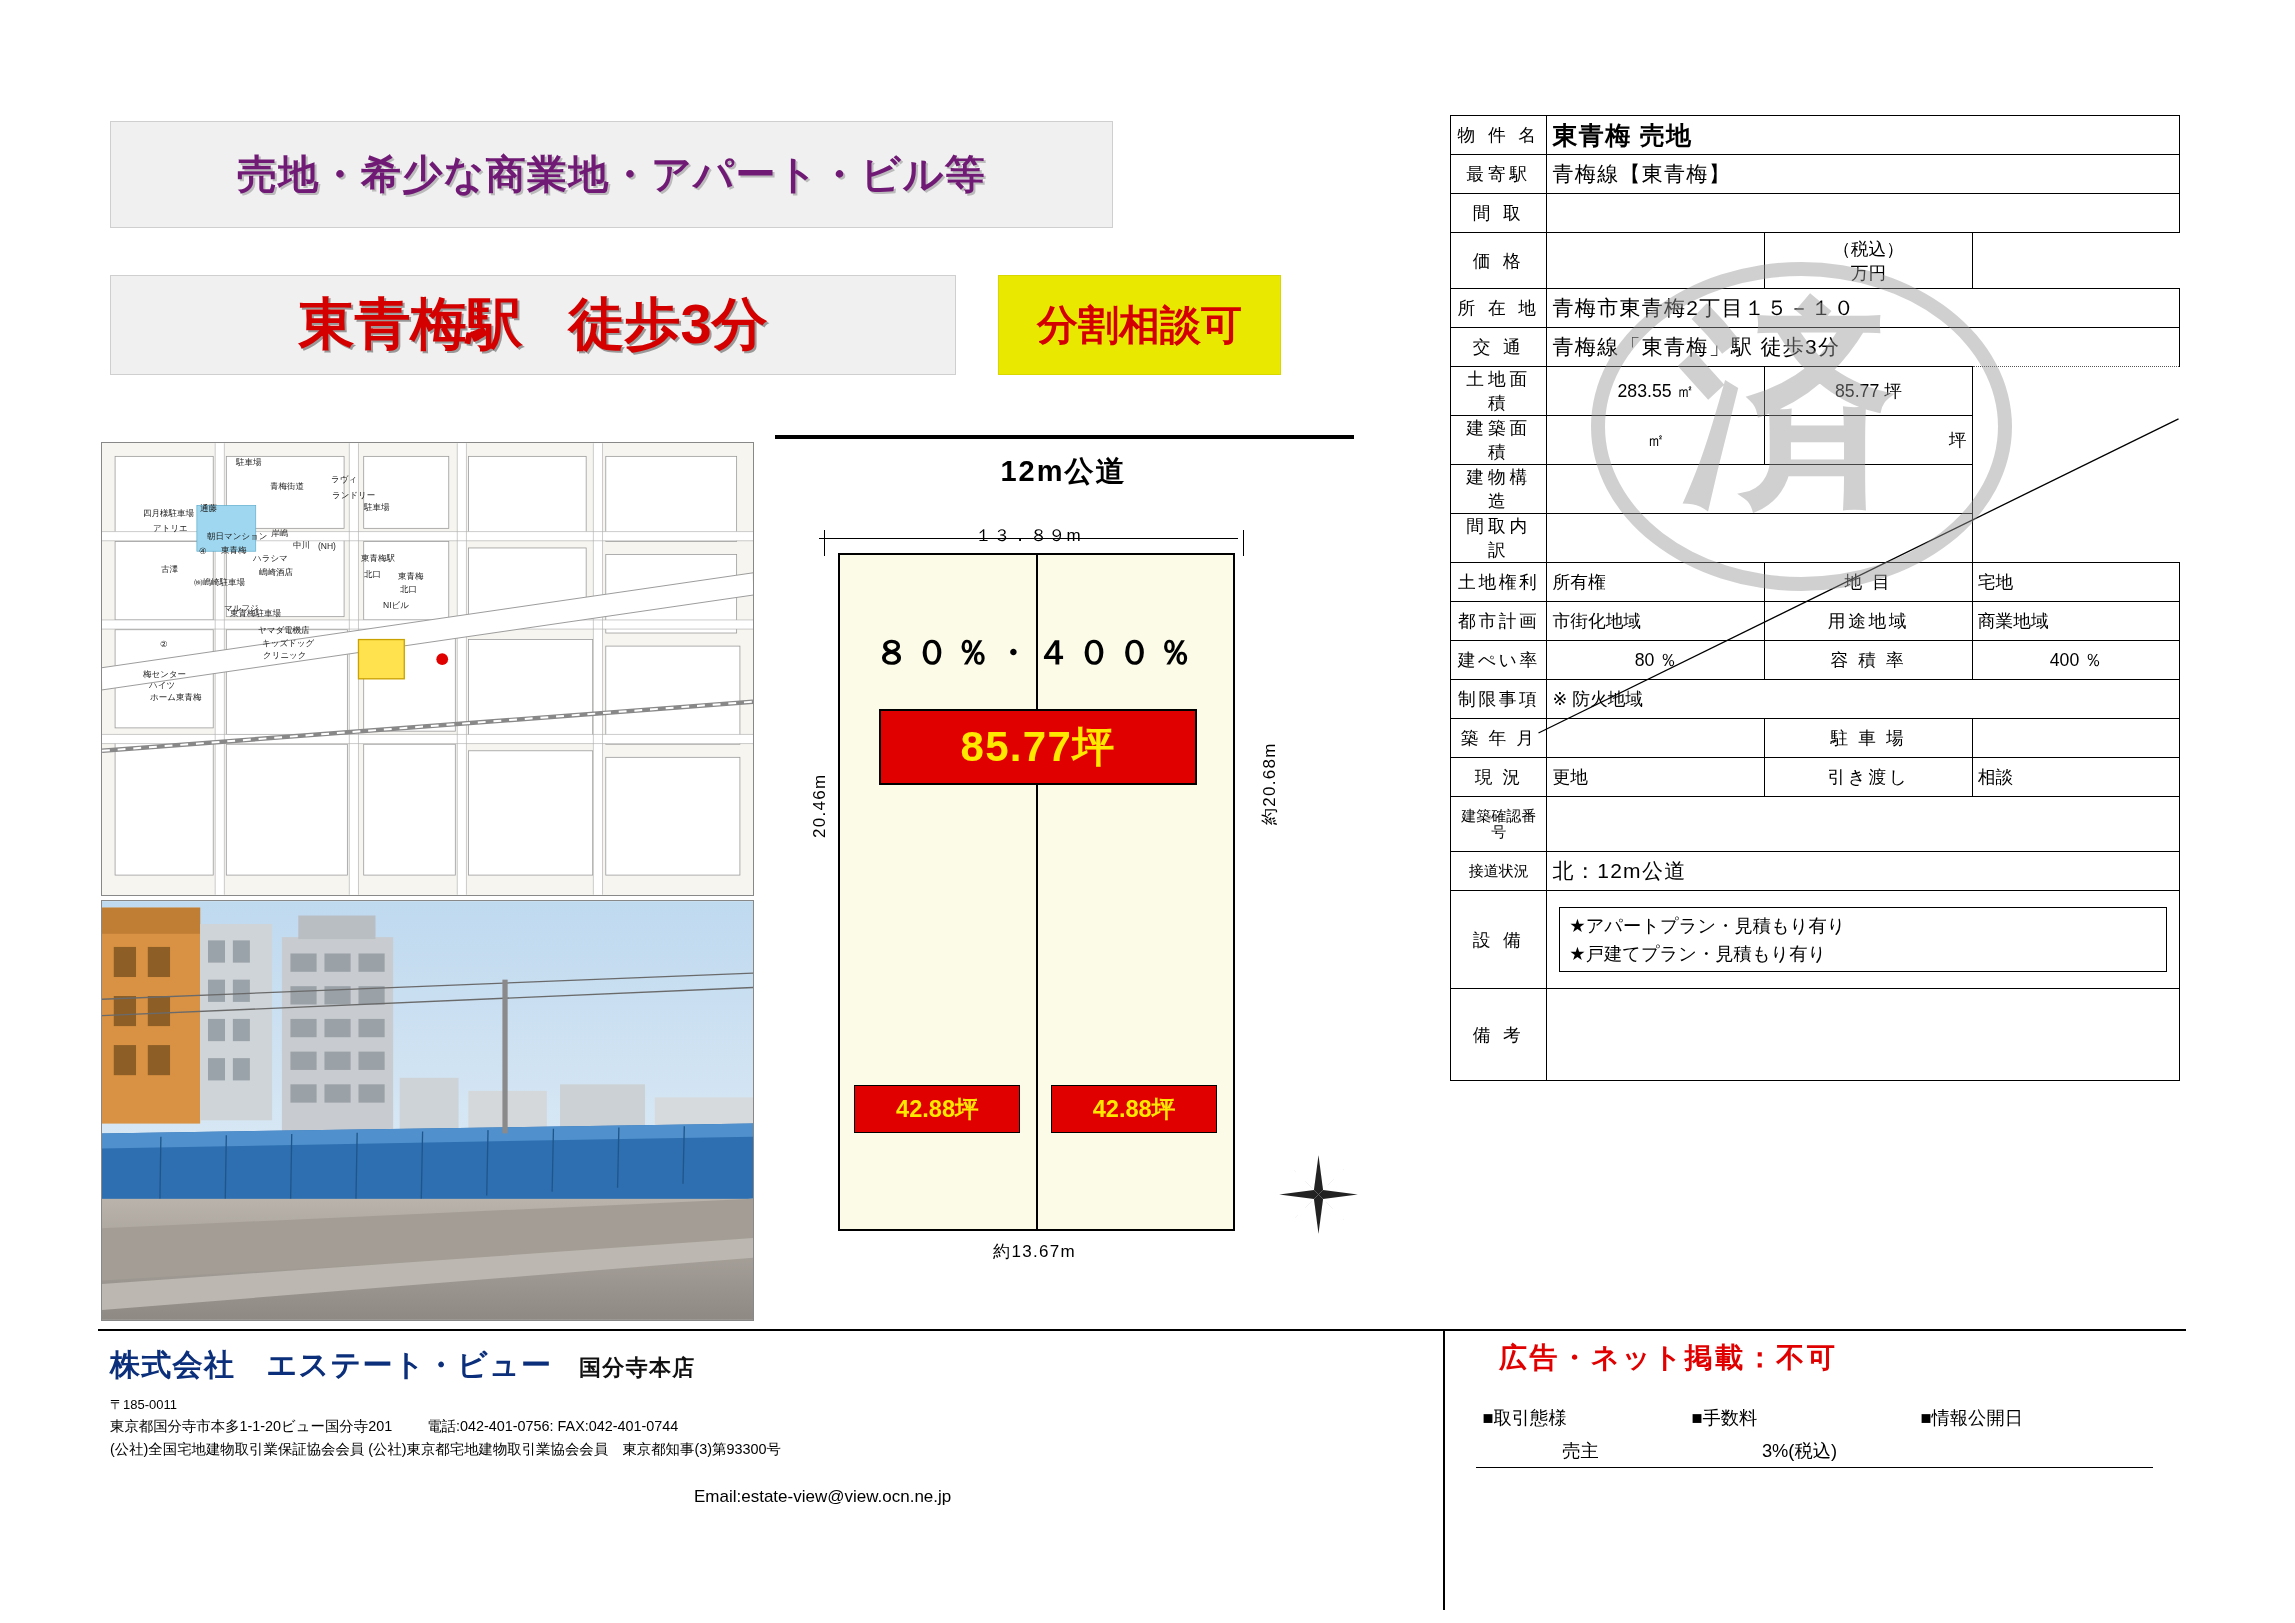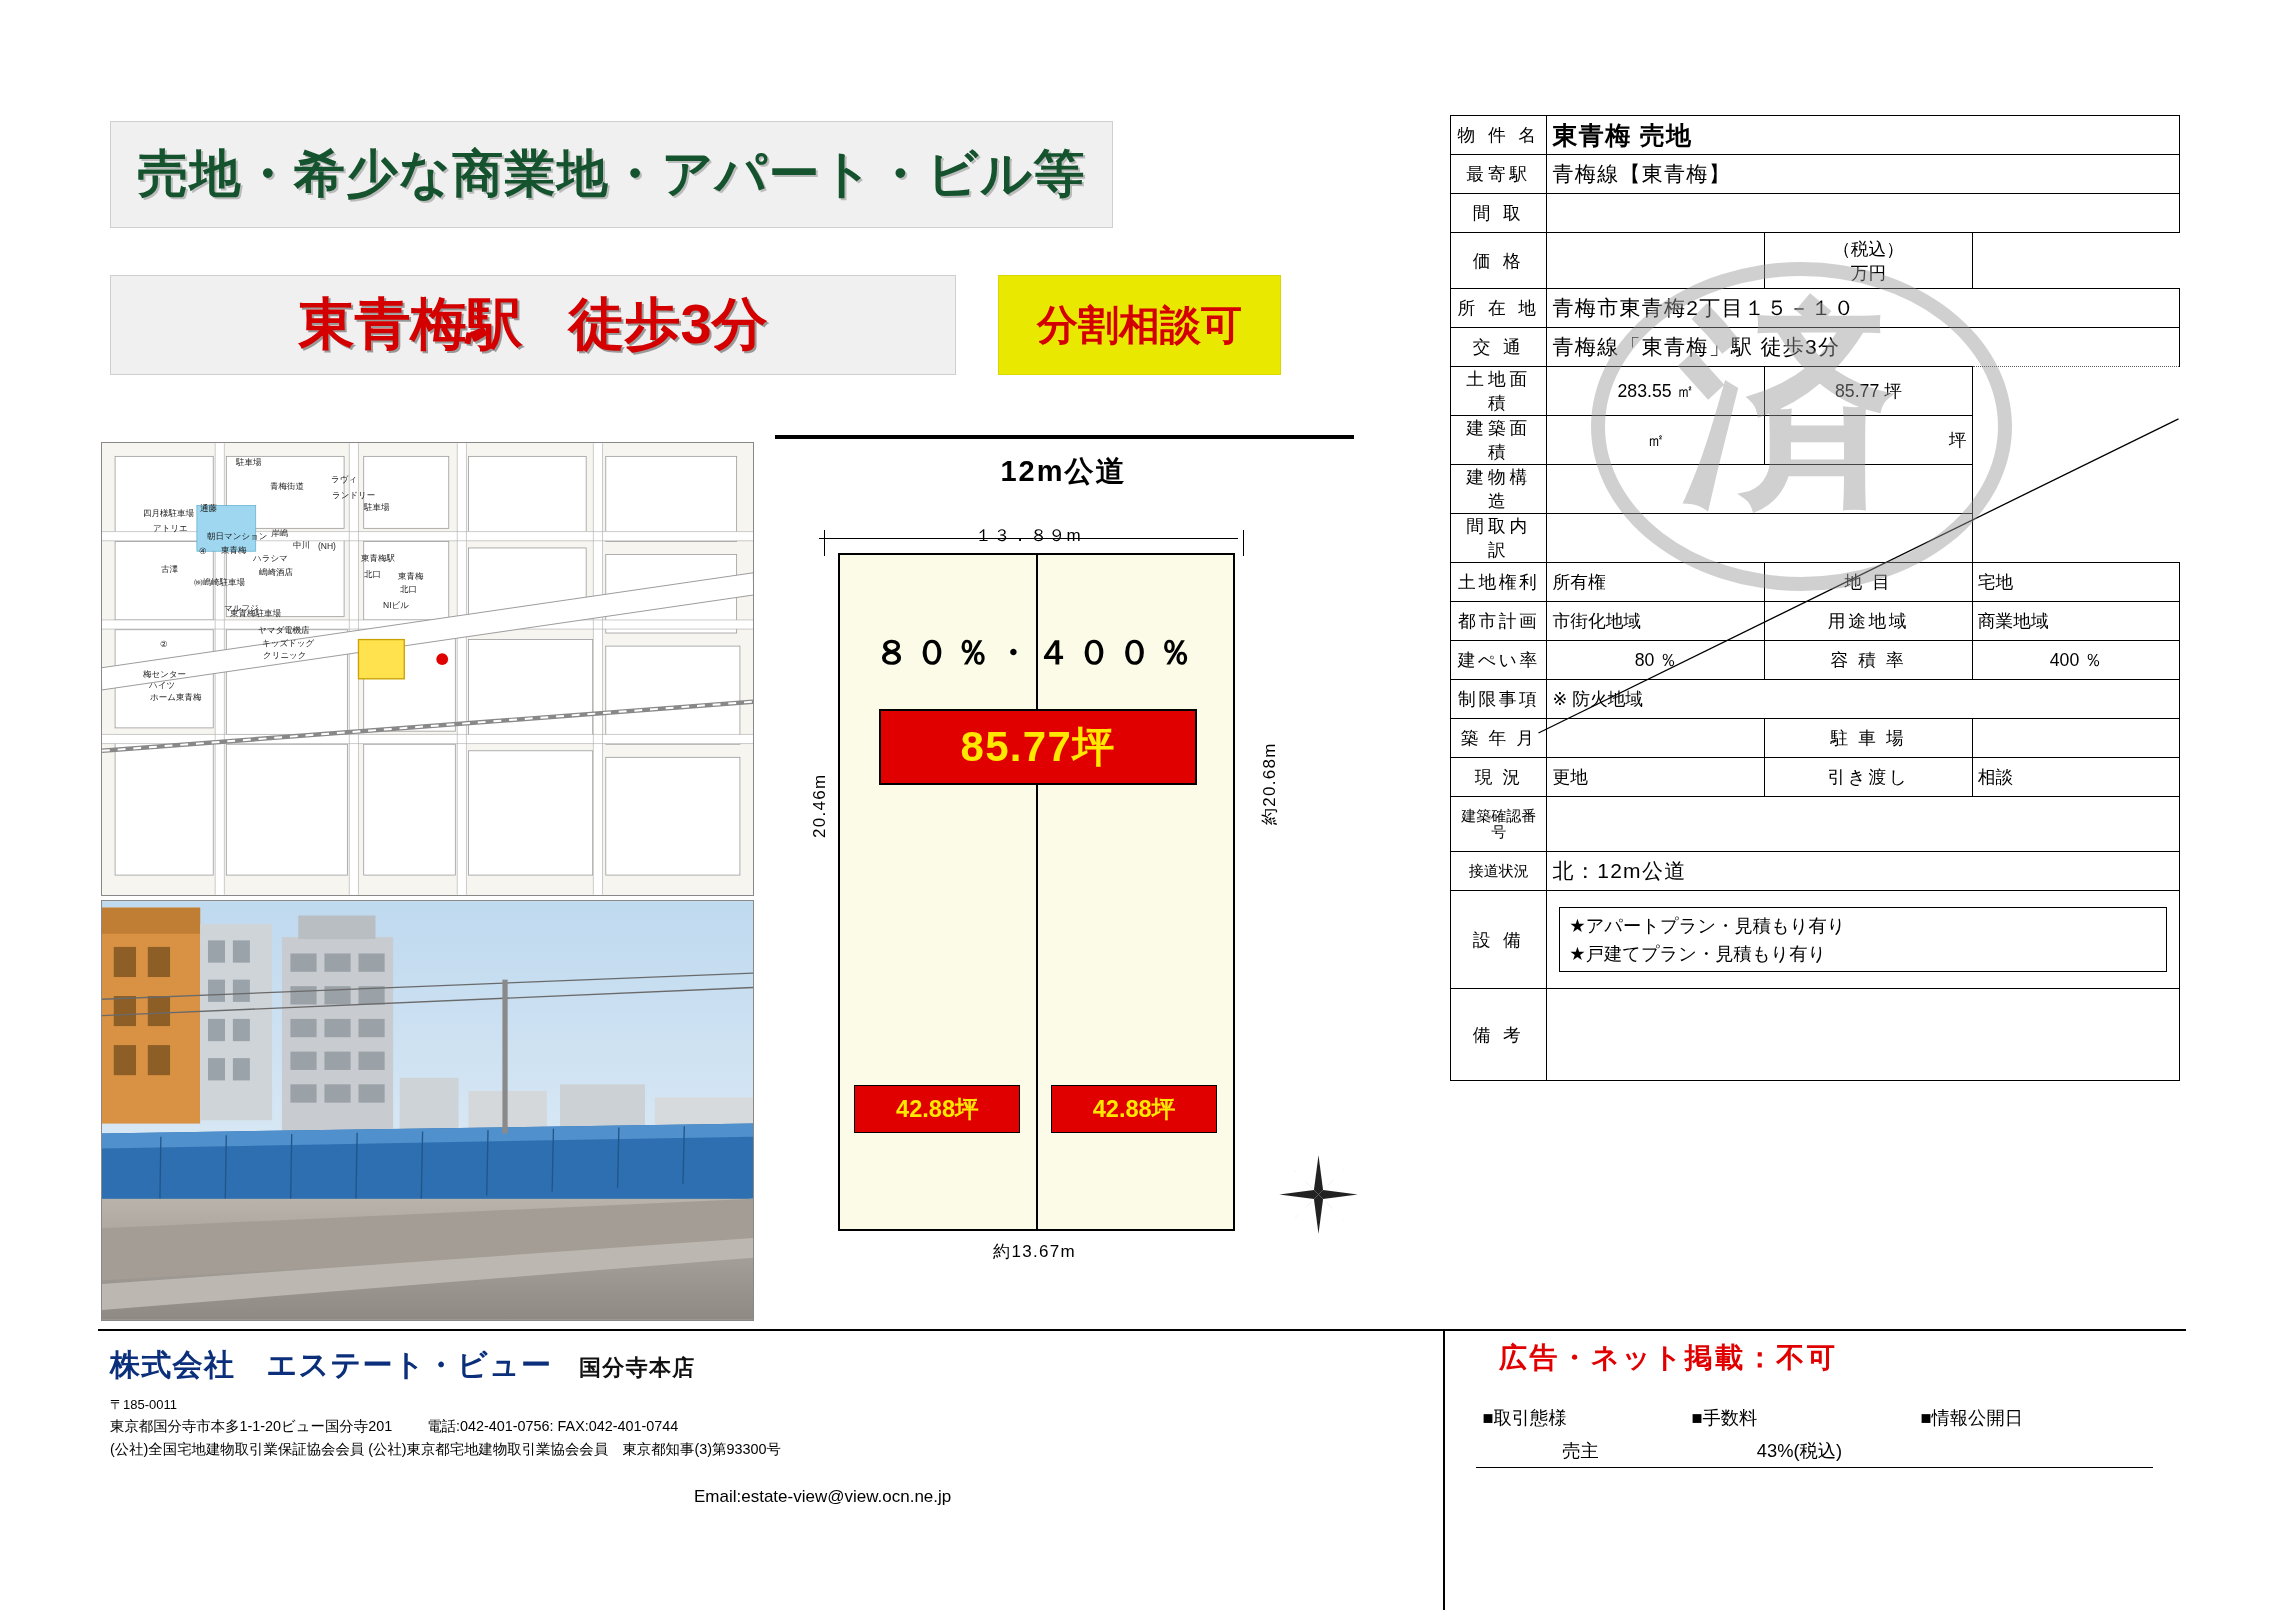--- a/index.html
+++ b/index.html
@@ -2,21 +2,21 @@
 <html style="font-size:10.5px"><head>
 <meta charset="utf-8">
 <style>
   html,body{margin:0;padding:0;background:#fff;}
   body{width:2295px;height:1623px;position:relative;font-family:"Liberation Sans","DejaVu Sans",sans-serif;color:#000;overflow:hidden;}
   .page{position:absolute;inset:0;}
 
   
   .hdr1{position:absolute;left:110px;top:121px;width:1001px;height:105px;background:#f0f0f0;border:1.3px solid #cfcfcf;
         display:flex;align-items:center;justify-content:center;}
-  .hdr1 span{font-size:51px;font-weight:bold;letter-spacing:1.3px;color:#14532d;
+  .hdr1 span{font-size:40px;font-weight:bold;letter-spacing:1.3px;color:#701a75;
         text-shadow:2px 2px 0 #bbb;}
   .hdr2{position:absolute;left:110px;top:275px;width:844px;height:98px;background:#f0f0f0;border:1.3px solid #cfcfcf;
         display:flex;align-items:center;justify-content:center;gap:46px;}
   .hdr2 span{font-size:56px;font-weight:bold;color:#d40000;text-shadow:2px 2px 0 #999;}
   .hdr3{position:absolute;left:998px;top:275px;width:281px;height:98px;background:#e8e800;border:1.3px solid #d8d800;
         display:flex;align-items:center;justify-content:center;}
   .hdr3 span{font-size:41px;font-weight:bold;color:#d40000;}
 
   
   .mapbox{position:absolute;left:101px;top:442px;width:651px;height:452px;border:0.7px solid #888;overflow:hidden;background:#f4f2ee;}
@@ -465,20 +465,20 @@
   <div class="adtitle">広告・ネット掲載：不可</div>
   <table class="adtbl">
     <tbody>
         <tr>
       <td style="width:196px;">■取引態様</td>
       <td style="width:216px;">■手数料</td>
       <td>■情報公開日</td>
     </tr>
     <tr>
       <td class="und">売主</td>
-      <td class="und">43%(税込)</td>
+      <td class="und">3%(税込)</td>
       <td class="und"></td>
     </tr>
   </tbody>
     </table>
 
 </div>
 
 
 </body></html>

